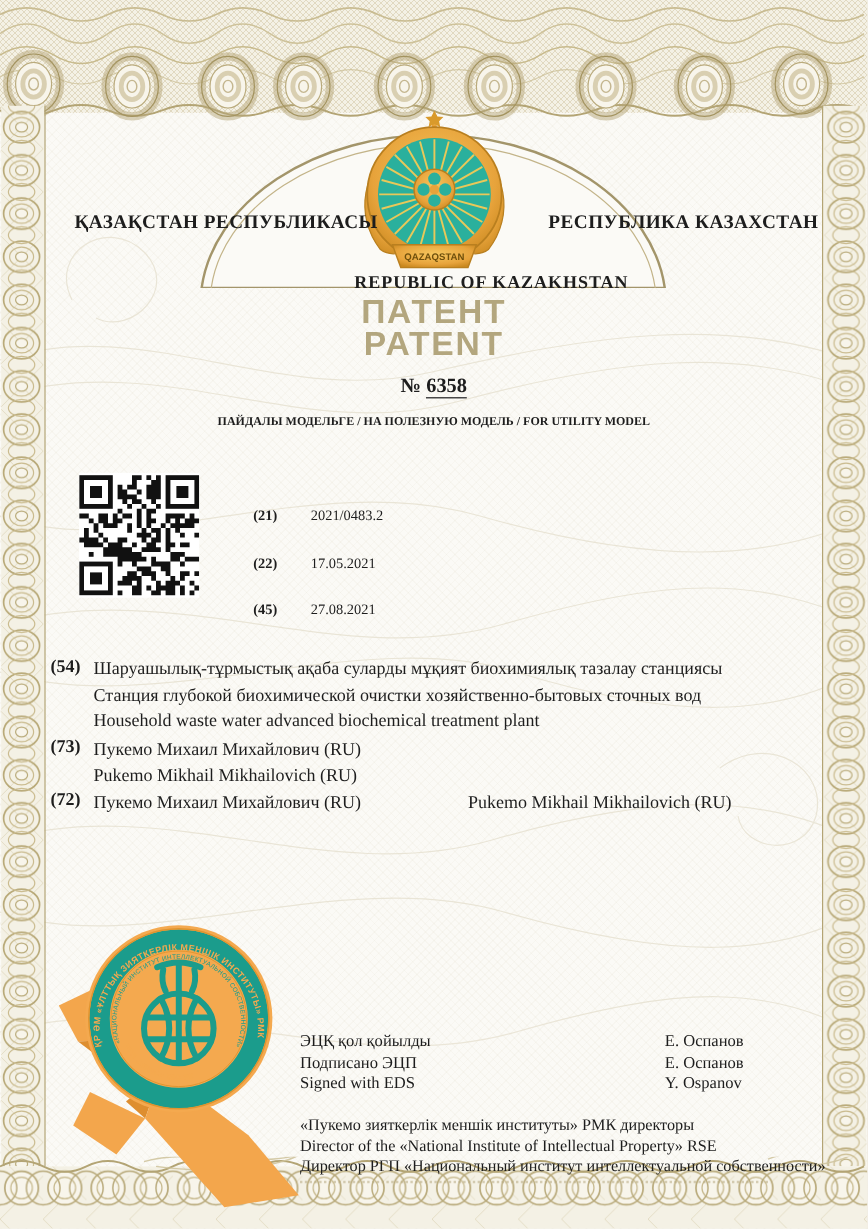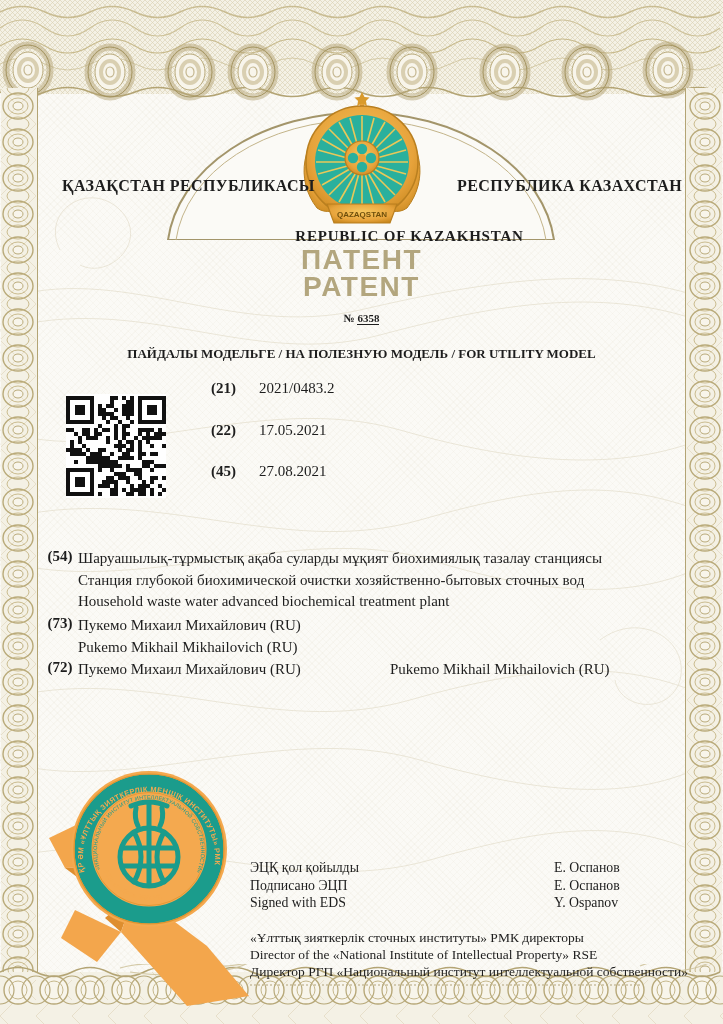--- a/index.html
+++ b/index.html
@@ -14,34 +14,34 @@
   .z1{z-index:1}
 
   
   .hdr-row{top:177px;left:62px;width:620px;display:flex;justify-content:space-between;
            font-weight:700;font-size:16px;letter-spacing:.4px;z-index:2;}
   .repub-en{top:228px;left:0;width:723px;text-align:center;font-weight:700;font-size:15px;
             letter-spacing:.8px;z-index:2;margin-left:48px;}
   .patent-title{top:246px;left:0;width:723px;text-align:center;z-index:2;
             font-family:"Liberation Sans",sans-serif;font-weight:700;font-size:28px;
             line-height:27px;color:#b3a67e;letter-spacing:1.5px;}
-  .pat-num{top:312px;left:0;width:723px;text-align:center;font-weight:700;font-size:11px;z-index:2;}
+  .pat-num{top:312px;left:0;width:723px;text-align:center;font-weight:700;font-size:17px;z-index:2;}
   .pat-num .num{border-bottom:1.6px solid #1d1d1d;padding-bottom:0px;}
-  .subtitle{top:346px;left:0;width:723px;text-align:center;font-weight:700;font-size:13px;z-index:2;}
+  .subtitle{top:346px;left:0;width:723px;text-align:center;font-weight:700;font-size:10px;z-index:2;}
 
   
   .qr{top:394px;left:66px;width:100px;height:104px;z-index:2;background:#fff;}
-  .fields{top:380px;left:211px;z-index:2;font-size:15px;}
+  .fields{top:422px;left:211px;z-index:2;font-size:12px;}
   .field-row{display:flex;margin-bottom:24.5px;}
   .field-row .code{font-weight:700;width:40px;}
   .field-row .val{margin-left:8px;text-align:center;}
 
   
   .sec{position:absolute;left:42px;width:648px;display:flex;font-size:15px;z-index:2;}
-  .sec .code{font-weight:700;width:36px;flex:none;text-align:center;}
+  .sec .code{font-weight:700;width:36px;flex:none;}
   .sec .body{line-height:21.5px;}
   #s54{top:548px;} #s73{top:615px;} #s72{top:659px;}
   .s72-row{display:flex;}
   .s72-left{width:312px;flex:none;}
 
   
   .sig{top:859px;left:250px;width:392px;z-index:2;font-size:13.8px;line-height:17.6px;}
   .sig-row{display:flex;justify-content:space-between;}
   .sig-row .nm{width:88px;text-align:left;margin-left:40px;}
   .dir{top:929px;left:250px;width:440px;z-index:2;font-size:13.5px;line-height:17.2px;}
@@ -329,20 +329,20 @@
       <span>Подписано ЭЦП</span>
       <span class="nm">Е. Оспанов</span>
     </div>
     <div class="sig-row">
       <span>Signed with EDS</span>
       <span class="nm">Y. Ospanov</span>
     </div>
   </div>
 
   <div class="abs dir">
-    <div>«Ұлттық зияткерлік сточных институты» РМК директоры</div>
+    <div>«Пукемо зияткерлік меншік институты» РМК директоры</div>
     <div>Director of the «National Institute of Intellectual Property» RSE</div>
     <div>Директор РГП «Национальный институт интеллектуальной собственности»</div>
   </div>
 
   <div class="abs microtext"></div>
 
 </div>
 
 </body></html>

